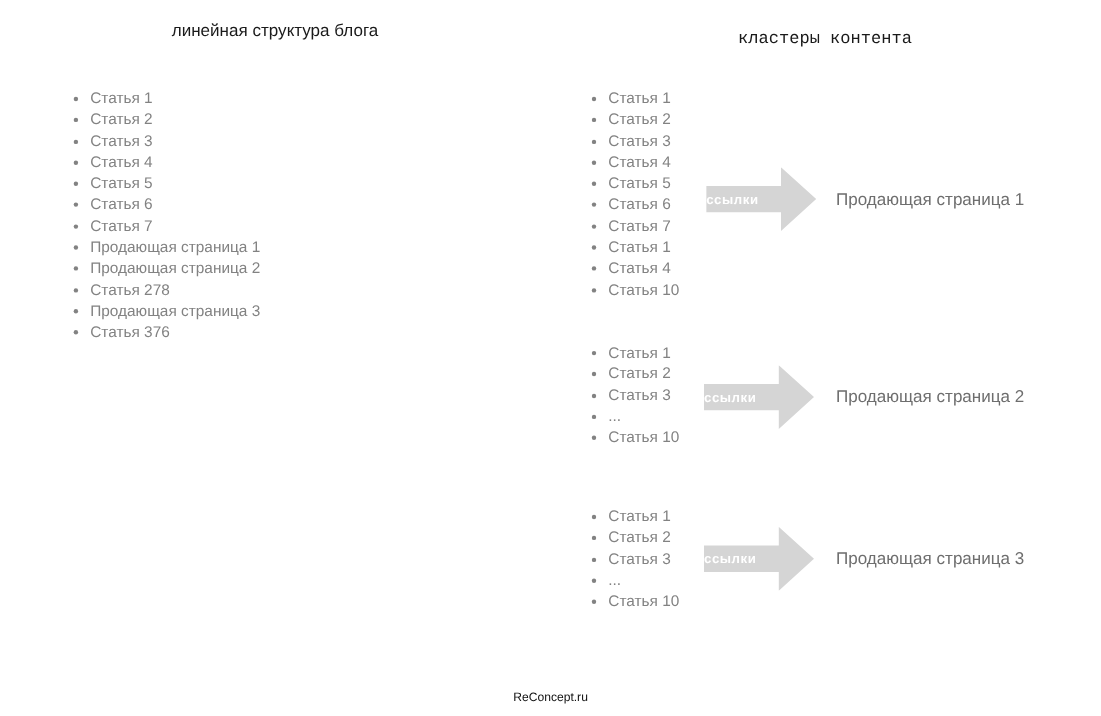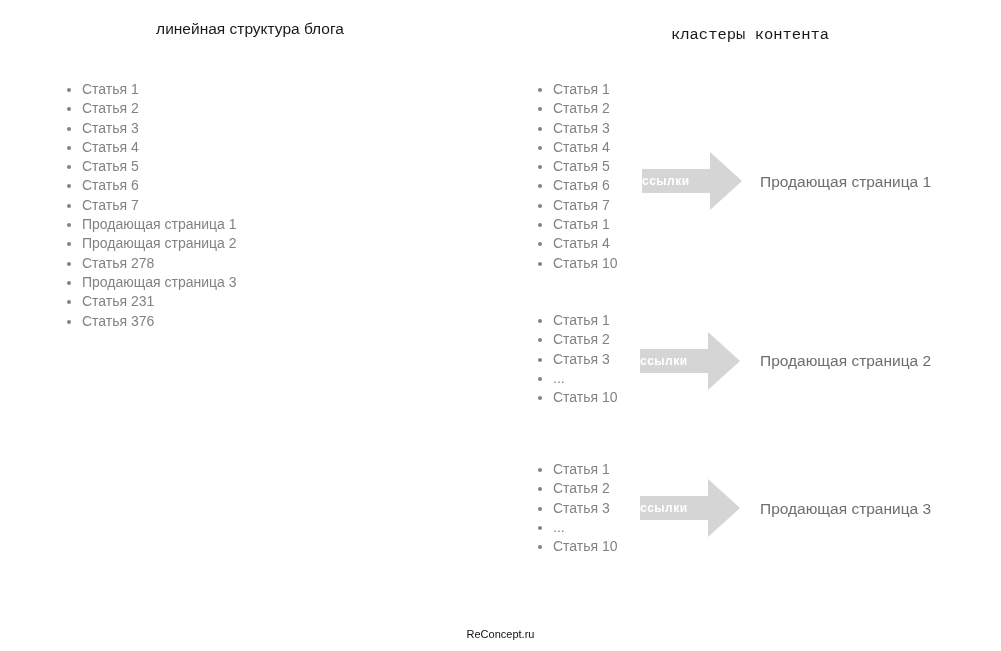--- a/index.html
+++ b/index.html
@@ -123,21 +123,20 @@
       <li>Статья 2</li>
       <li>Статья 3</li>
       <li>Статья 4</li>
       <li>Статья 5</li>
       <li>Статья 6</li>
       <li>Статья 7</li>
       <li>Продающая страница 1</li>
       <li>Продающая страница 2</li>
       <li>Статья 278</li>
       <li>Продающая страница 3</li>
-      <li>Статья 231</li>
       <li>Статья 376</li>
     </ul>
 
   <ul class="dot-list list-cluster1">
       <li>Статья 1</li>
       <li>Статья 2</li>
       <li>Статья 3</li>
       <li>Статья 4</li>
       <li>Статья 5</li>
       <li>Статья 6</li>

